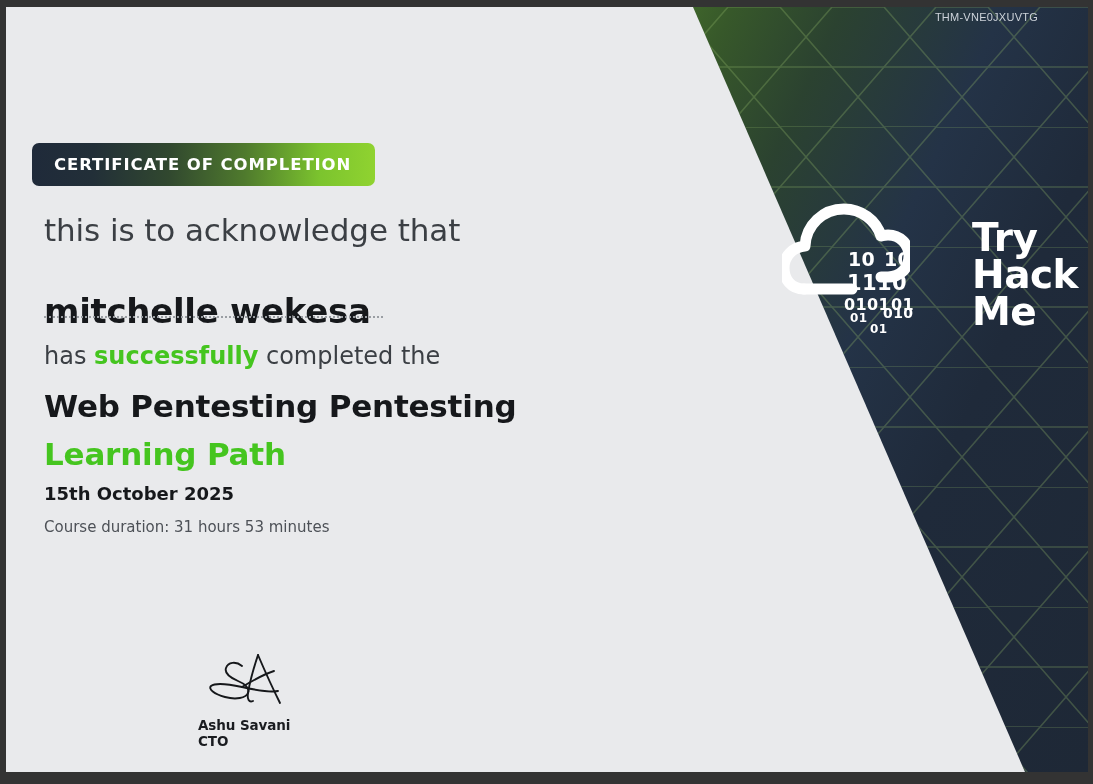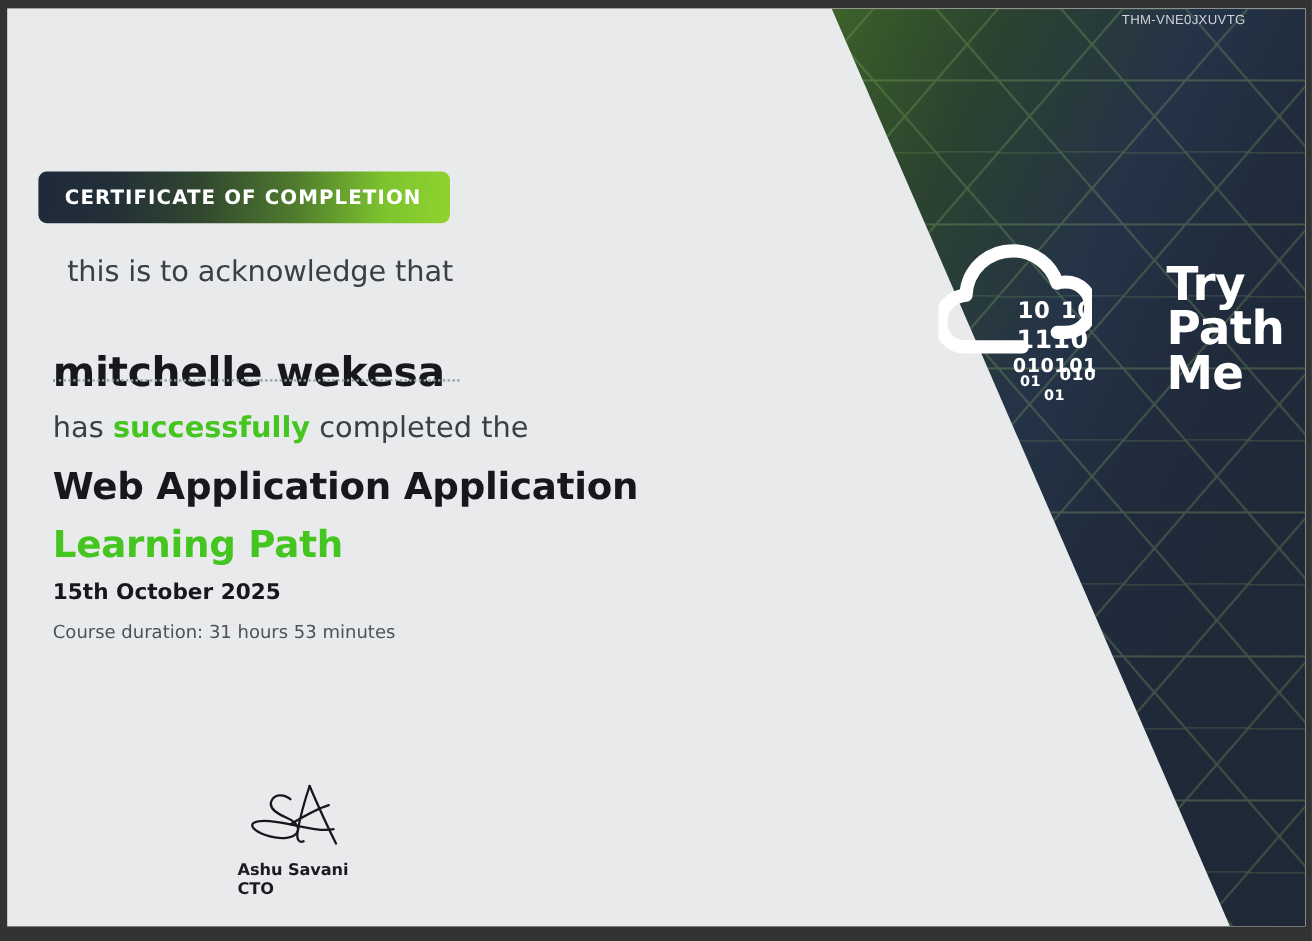--- a/index.html
+++ b/index.html
@@ -126,25 +126,24 @@
     letter-spacing: 0.9px;
     font-family: "DejaVu Sans", sans-serif;
     white-space: nowrap;
   }
 
   
   .ack-line {
     position: absolute;
     left: 38px;
     top: 205px;
-    font-size: 24px;
+    font-size: 31px;
     color: #3b3f44;
     font-family: "DejaVu Sans", sans-serif;
     letter-spacing: -0.1px;
-    margin-left: 12px;
   }
 
   .recipient-name {
     position: absolute;
     left: 38px;
     top: 262px;
     font-size: 34px;
     font-weight: 700;
     color: #16181b;
     font-family: "DejaVu Sans", sans-serif;
@@ -279,39 +278,39 @@
       <span class="bin" style="left:102px; top:63px; font-size:19px;">10</span>
       <span class="bin" style="left:65px; top:86px; font-size:21px;">1110</span>
       <span class="bin" style="left:62px; top:110px; font-size:16px;">0101</span>
       <span class="bin" style="left:109px; top:110px; font-size:16px;">01</span>
       <span class="bin" style="left:68px; top:126px; font-size:12px;">01</span>
       <span class="bin" style="left:101px; top:120px; font-size:14px;">010</span>
       <span class="bin" style="left:88px; top:137px; font-size:12px;">01</span>
 
       <div class="thm-wordmark">
         <span class="thm-word">Try</span>
-        <span class="thm-word">Path</span>
+        <span class="thm-word">Hack</span>
         <span class="thm-word">Me</span>
       </div>
     </div>
 
     <div class="badge-wrap">
       <span class="badge">CERTIFICATE OF COMPLETION</span>
     </div>
 
     <div class="ack-line">this is to acknowledge that</div>
 
     <div class="recipient-name">mitchelle wekesa</div>
     <div class="name-rule"></div>
 
     <div class="completed-line">
       <span>has </span><span class="hl">successfully</span><span> completed the</span>
     </div>
 
-    <div class="course-title">Web Application Application</div>
+    <div class="course-title">Web Pentesting Pentesting</div>
 
     <div class="course-kind">Learning Path</div>
 
     <div class="issue-date">15th October 2025</div>
 
     <div class="duration">Course duration: 31 hours 53 minutes</div>
 
 
     <div class="sig-block sig-2">
       <svg class="sig-art" width="100" height="68" viewBox="0 0 100 68">

